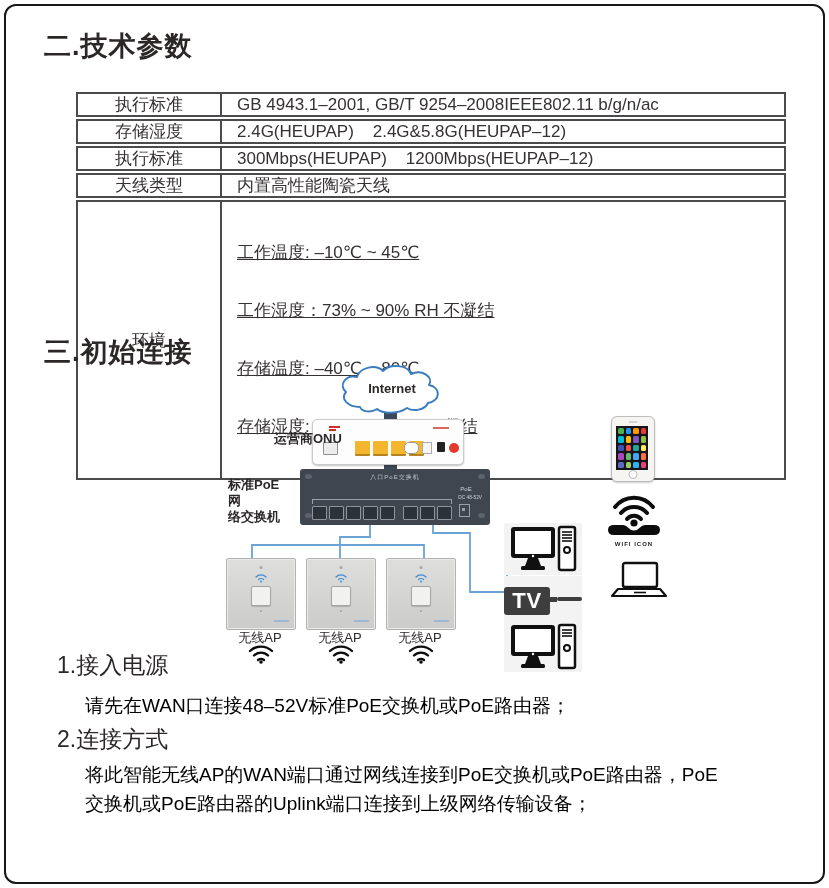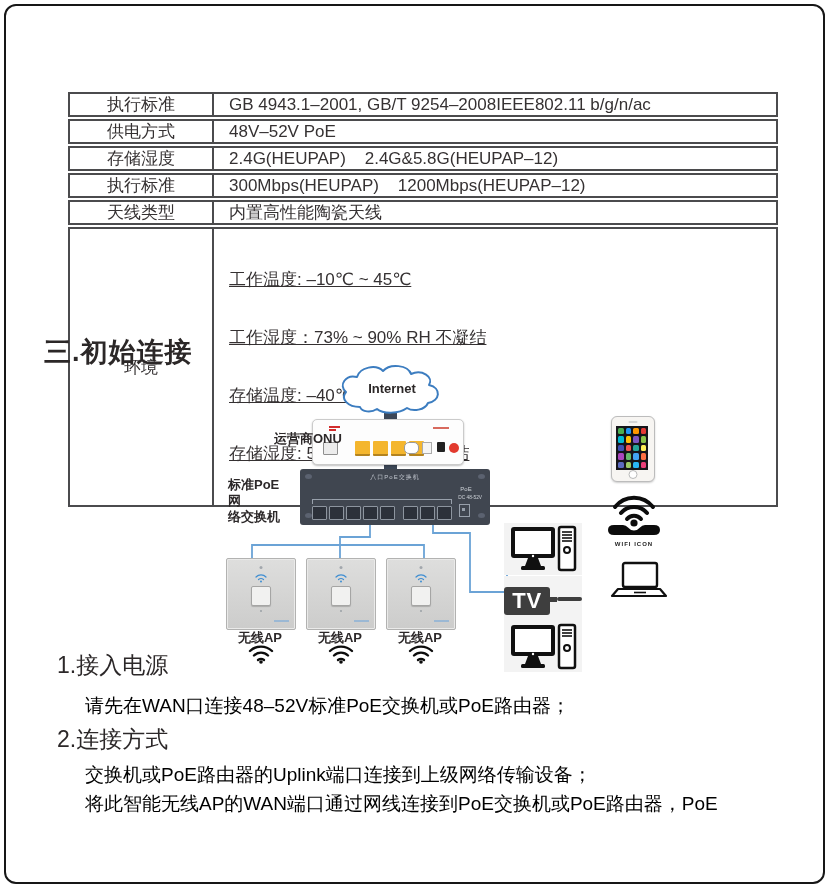--- a/index.html
+++ b/index.html
@@ -2,21 +2,21 @@
 <html><head>
 <meta charset="utf-8">
 <style>
   html,body{margin:0;padding:0;background:#fff;}
   .stage{position:relative;width:829px;height:888px;background:#fff;overflow:hidden;
          font-family:"Liberation Sans","DejaVu Sans",sans-serif;color:#2c2829;}
   .frame{position:absolute;inset:4px;border:2px solid #171717;border-radius:12px;}
   .h-sec{position:absolute;font-size:27px;font-weight:bold;letter-spacing:1px;color:#2b2727;white-space:nowrap;}
 
   
-  table.spec{position:absolute;left:68px;top:90px;border-collapse:separate;border-spacing:0 2px;}
+  table.spec{position:absolute;left:76px;top:90px;border-collapse:separate;border-spacing:0 2px;}
   table.spec td{border:2px solid #4b4b4d;font-size:17px;line-height:19px;color:#353132;vertical-align:middle;}
   table.spec td.c1{width:140px;text-align:center;border-right-width:1px;}
   table.spec td.c2{width:547px;padding:0 0 0 15px;border-left-width:1px;white-space:pre-wrap;}
   table.spec td.c2 .ln{line-height:20px;text-decoration:underline;}
   table.spec tr.env td.c2{padding:3px 0 3px 15px;}
 
   
   .dg{position:absolute;}
   .wires{position:absolute;left:200px;top:390px;width:480px;height:285px;z-index:1;}
   .trunk{position:absolute;left:384px;top:400px;width:13px;height:78px;background:#3c4757;z-index:1;}
@@ -54,21 +54,21 @@
 
   
   .ap{top:558px;width:68px;height:70px;background:linear-gradient(#dededd,#cccccb);border:1px solid #b2b2b1;
       border-radius:2px;box-shadow:inset 0 0 0 1px #eaeae9;z-index:2;}
   .ap .d1{position:absolute;top:7px;left:50%;transform:translateX(-50%);width:3px;height:3px;background:#a2a7ad;border-radius:50%;}
   .ap .wf{position:absolute;top:13px;left:50%;transform:translateX(-50%);}
   .ap .btn{position:absolute;top:27px;left:50%;transform:translateX(-50%);width:18px;height:18px;background:#f1f1f0;
            border:1px solid #a5a5a4;border-radius:2px;box-shadow:0 1px 1px rgba(0,0,0,.18);}
   .ap .d2{position:absolute;top:51px;left:50%;transform:translateX(-50%);width:2px;height:2px;background:#9aa0a6;border-radius:50%;}
   .ap .brand{position:absolute;bottom:7px;right:6px;width:15px;height:2px;background:#8fb3d6;opacity:.8;}
-  .ap-label{top:629px;width:68px;text-align:center;font-size:13px;font-weight:bold;z-index:2;white-space:nowrap;}
+  .ap-label{top:629px;width:68px;text-align:center;font-size:13px;font-weight:normal;z-index:2;white-space:nowrap;}
   .ap-wifi{top:643px;z-index:2;}
 
   
   .tile{background:#f3f3f3;z-index:2;display:flex;align-items:center;justify-content:center;}
   .t-pc1{left:504px;top:523px;width:78px;height:52px;}
   .t-tv {left:504px;top:576px;width:78px;height:46px;flex-direction:row;justify-content:flex-start;}
   .t-pc2{left:504px;top:622px;width:78px;height:50px;}
   .tv-body{margin-top:3px;width:66px;height:28px;background:#3e3e3e;border-radius:3px;color:#fff;
            font-weight:bold;font-size:22px;line-height:28px;text-align:center;letter-spacing:1px;}
   .tv-neck{width:9px;height:5px;background:#3e3e3e;}
@@ -92,30 +92,27 @@
   
   .step-t{position:absolute;font-size:23px;color:#2c2829;white-space:nowrap;}
   .step-b{position:absolute;font-size:19px;color:#000000;line-height:29px;}
 </style>
 </head>
 <body>
 
 <div class="stage">
   <div class="frame"></div>
 
+  <div class="h-sec" style="left:44px;top:28px;">二.技术参数</div>
 
   <table class="spec">
     <tbody>
         <tr>
       <td class="c1">执行标准</td>
       <td class="c2">GB 4943.1–2001, GB/T 9254–2008IEEE802.11 b/g/n/ac</td>
-    </tr>
-    <tr>
-      <td class="c1">供电方式</td>
-      <td class="c2">48V–52V PoE</td>
     </tr>
     <tr>
       <td class="c1">存储湿度</td>
       <td class="c2">2.4G(HEUPAP)    2.4G&amp;5.8G(HEUPAP–12)</td>
     </tr>
     <tr>
       <td class="c1">执行标准</td>
       <td class="c2">300Mbps(HEUPAP)    1200Mbps(HEUPAP–12)</td>
     </tr>
     <tr>
@@ -353,16 +350,16 @@
   <svg class="dg laptop" width="58" height="40" viewBox="0 0 58 40">
     <rect x="13" y="2" width="34" height="24" rx="2" fill="#fff" stroke="#101010" stroke-width="2.4"></rect>
     <path d="M8,28 H50 L56,35 H2 Z" fill="#fff" stroke="#101010" stroke-width="2.2" stroke-linejoin="round"></path>
     <line x1="24" y1="31.5" x2="36" y2="31.5" stroke="#101010" stroke-width="1.6"></line>
   </svg>
 
   <div class="step-t" style="left:57px;top:650px;">1.接入电源</div>
   <div class="step-b" style="left:85px;top:691px;">请先在WAN口连接48–52V标准PoE交换机或PoE路由器；</div>
   <div class="step-t" style="left:57px;top:724px;">2.连接方式</div>
   <div class="step-b" style="left:85px;top:760px;width:716px;">
+    <div>将此智能无线AP的WAN端口通过网线连接到PoE交换机或PoE路由器，PoE</div>
     <div>交换机或PoE路由器的Uplink端口连接到上级网络传输设备；</div>
-    <div>将此智能无线AP的WAN端口通过网线连接到PoE交换机或PoE路由器，PoE</div>
   </div>
 </div>
 
 </body></html>

